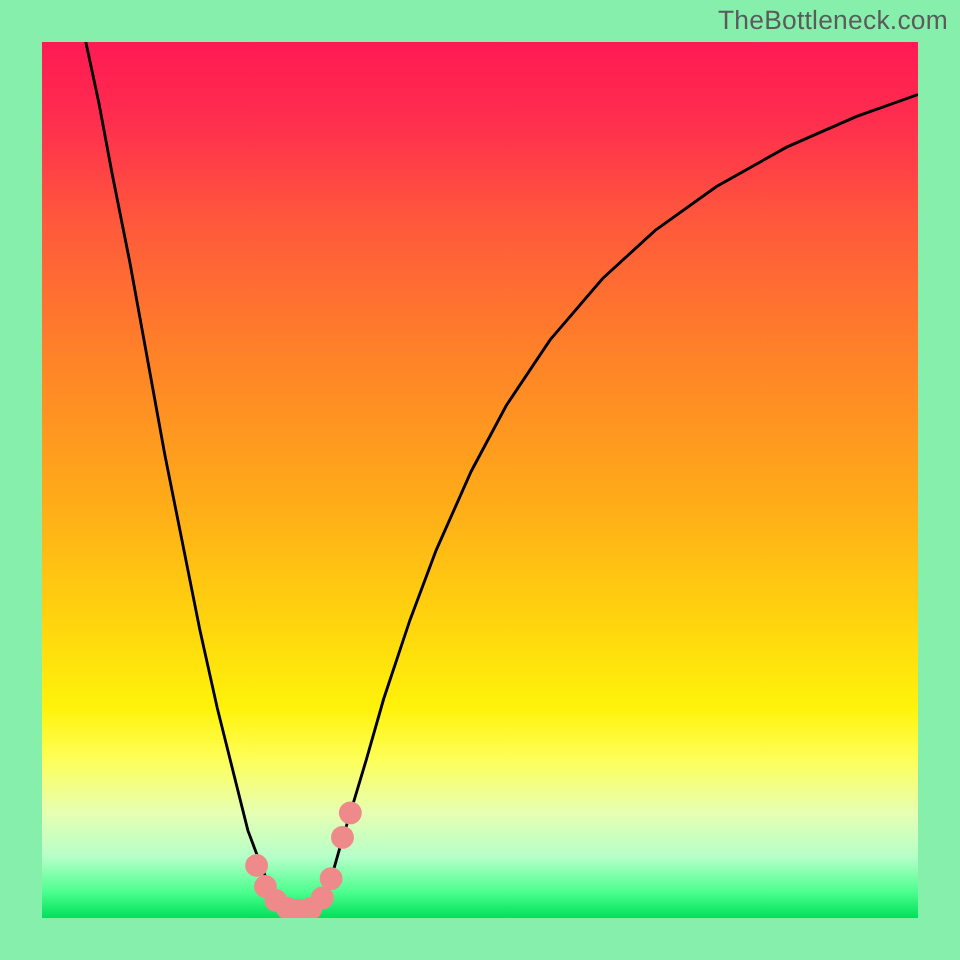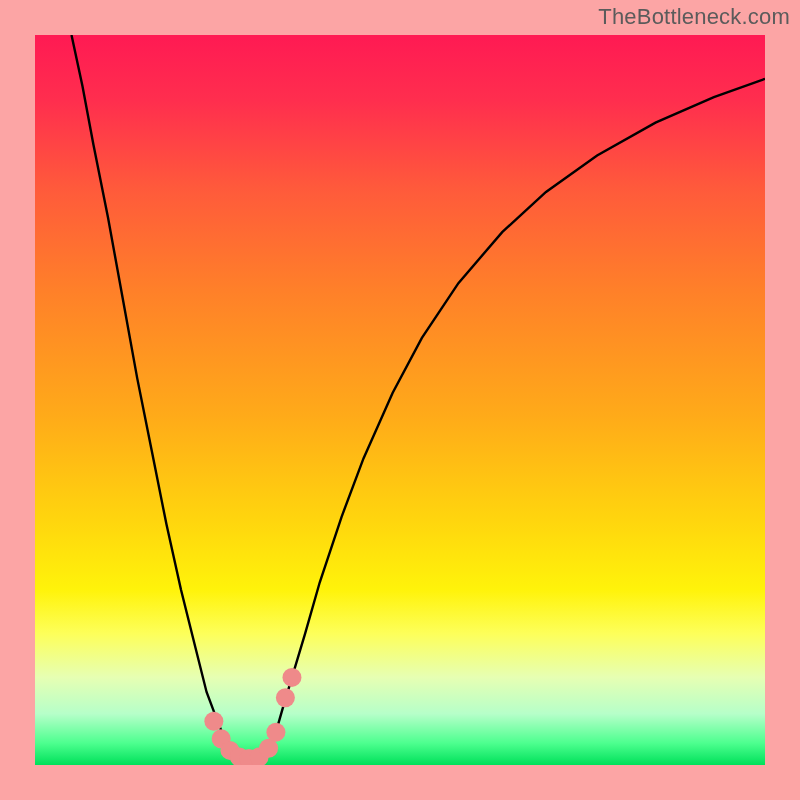--- a/index.html
+++ b/index.html
@@ -6,21 +6,21 @@
     margin: 0;
     padding: 0;
     width: 800px;
     height: 800px;
     overflow: hidden;
     font-family: Arial, Helvetica, sans-serif;
   }
   .outer {
     width: 800px;
     height: 800px;
-    background: #fca5a5;
+    background: #86efac;
     position: relative;
   }
   .watermark {
     position: absolute;
     top: 4px;
     right: 10px;
     color: #5b5b5b;
     font-size: 22px;
     font-weight: 500;
     letter-spacing: 0.2px;

